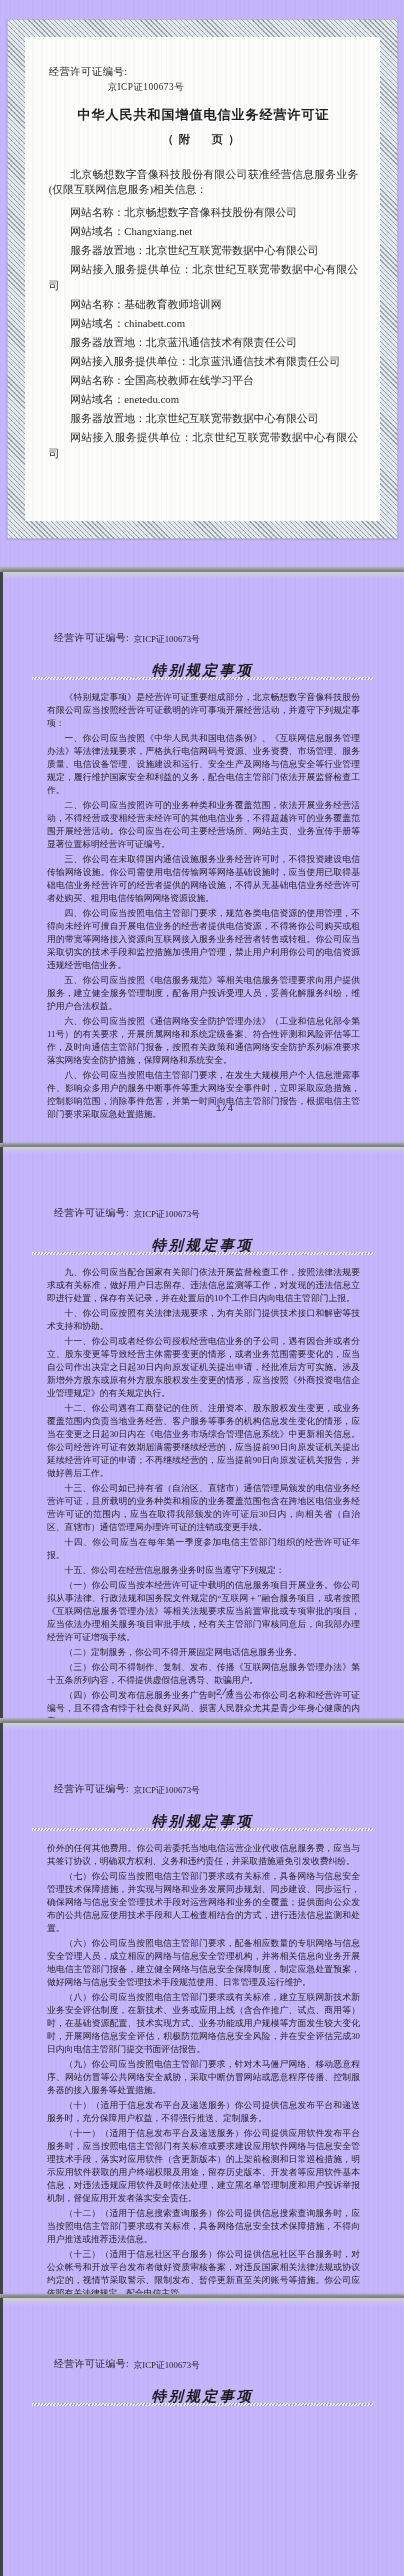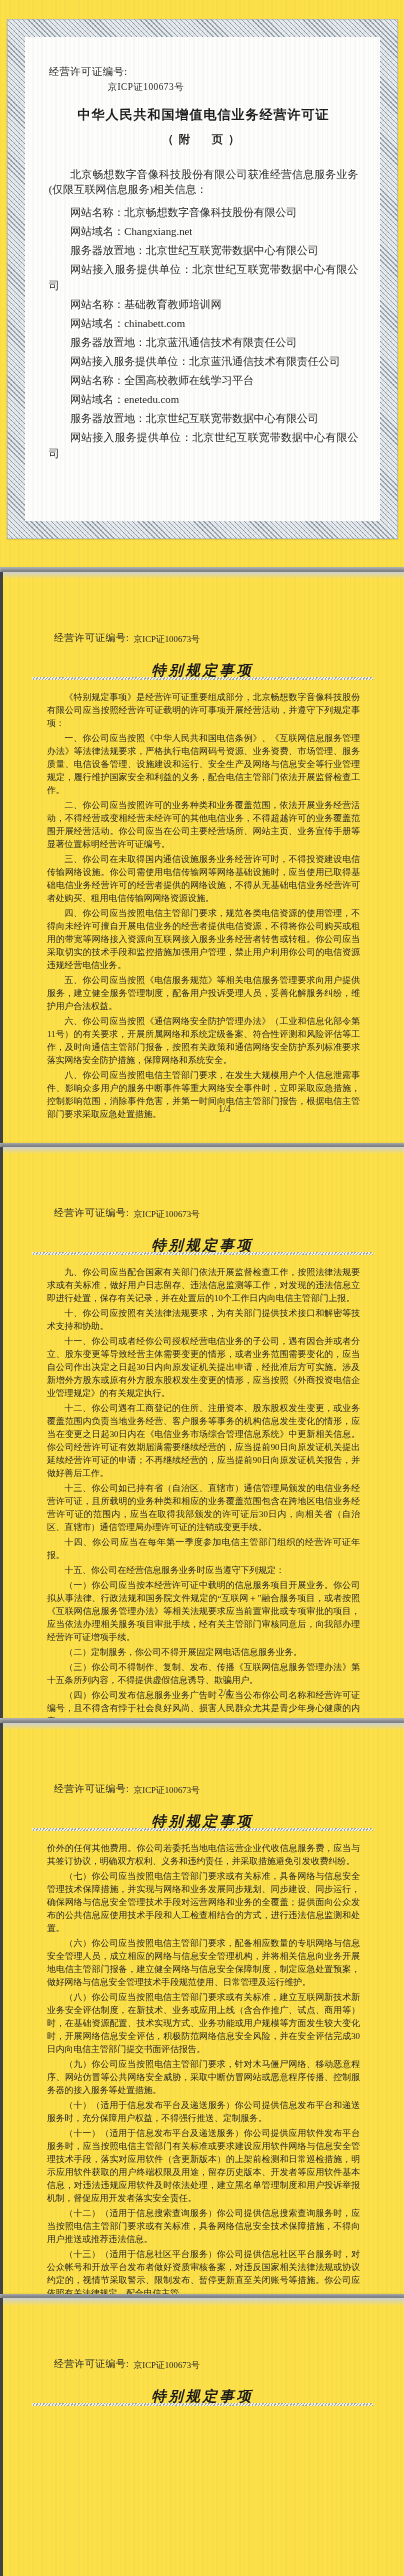--- a/index.html
+++ b/index.html
@@ -6,21 +6,21 @@
   body{
     width:405px;
     background:#b4b7ba;
     font-family:"Liberation Serif","DejaVu Serif",serif;
     color:#262626;
   }
   .doc{display:flex;flex-direction:column;width:405px;}
   .page{
     position:relative;
     width:405px;
-    background:#fde047;
+    background:#c4b5fd;
     overflow:hidden;
   }
   
   .page::after{
     content:"";position:absolute;inset:0;pointer-events:none;
     background:repeating-linear-gradient(90deg,rgba(120,126,132,.045) 0 1.5px,transparent 1.5px 4.6px);
   }
   .page.cert{height:567px;}
   .page.plain{height:571px;margin-top:4.6px;box-shadow:0 -2.6px 2.6px rgba(60,60,60,.45);}
   .page.plain .edge{
@@ -72,21 +72,21 @@
     opacity:.85;
   }
   .pbody{
     position:absolute;top:117px;left:45px;width:317px;z-index:3;
     font-size:8.8px;line-height:13px;text-align:justify;color:#222;
   }
   .pbody .para{margin:2px;text-indent:2em;}
   .pbody .para.cont{text-indent:0;}
   .pgnum{
     position:absolute;left:0;right:0;text-align:center;z-index:3;
-    font-size:9.8px;color:#333;font-family:Liberation Serif, serif;padding-left:44px;
+    font-size:9.8px;color:#333;font-family:Liberation Mono, monospace;padding-left:44px;
   }
   .fb1{bottom:29px}.fb2{bottom:20.6px}.fb3{bottom:14.4px}
 </style>
 </head>
 <body>
 
 <div class="doc">
 
   <section class="page cert">
     <div class="cert-frame">

